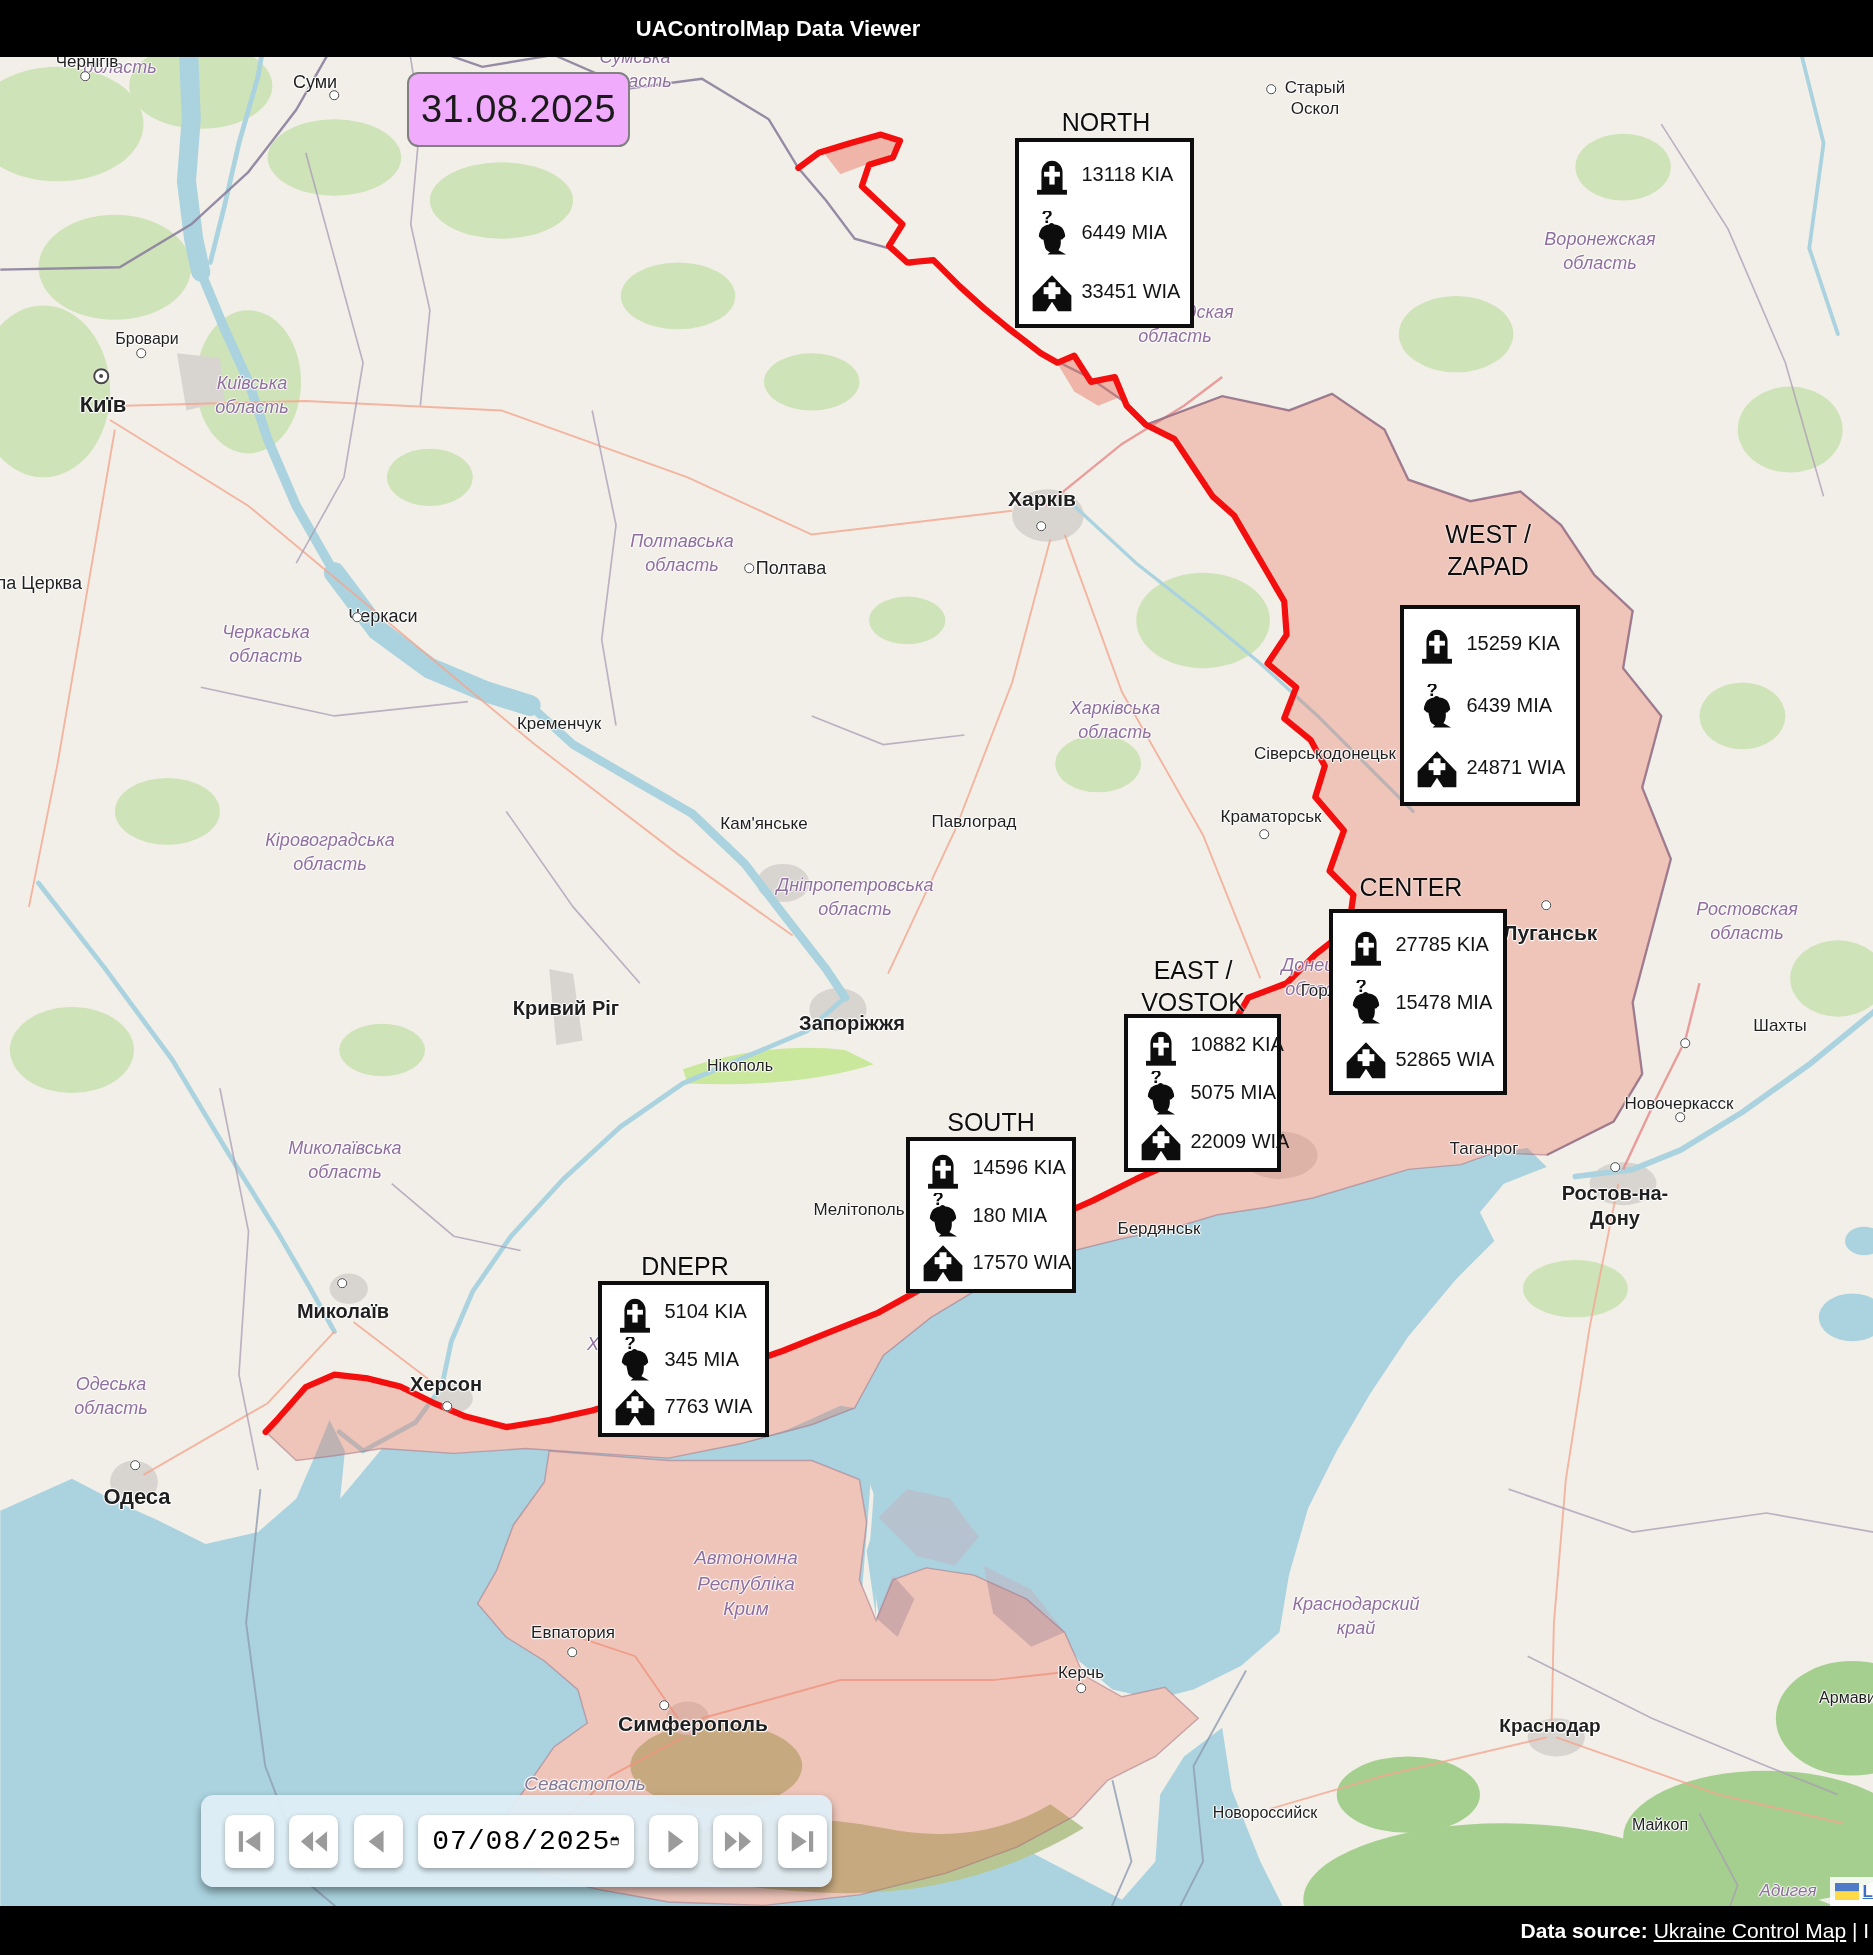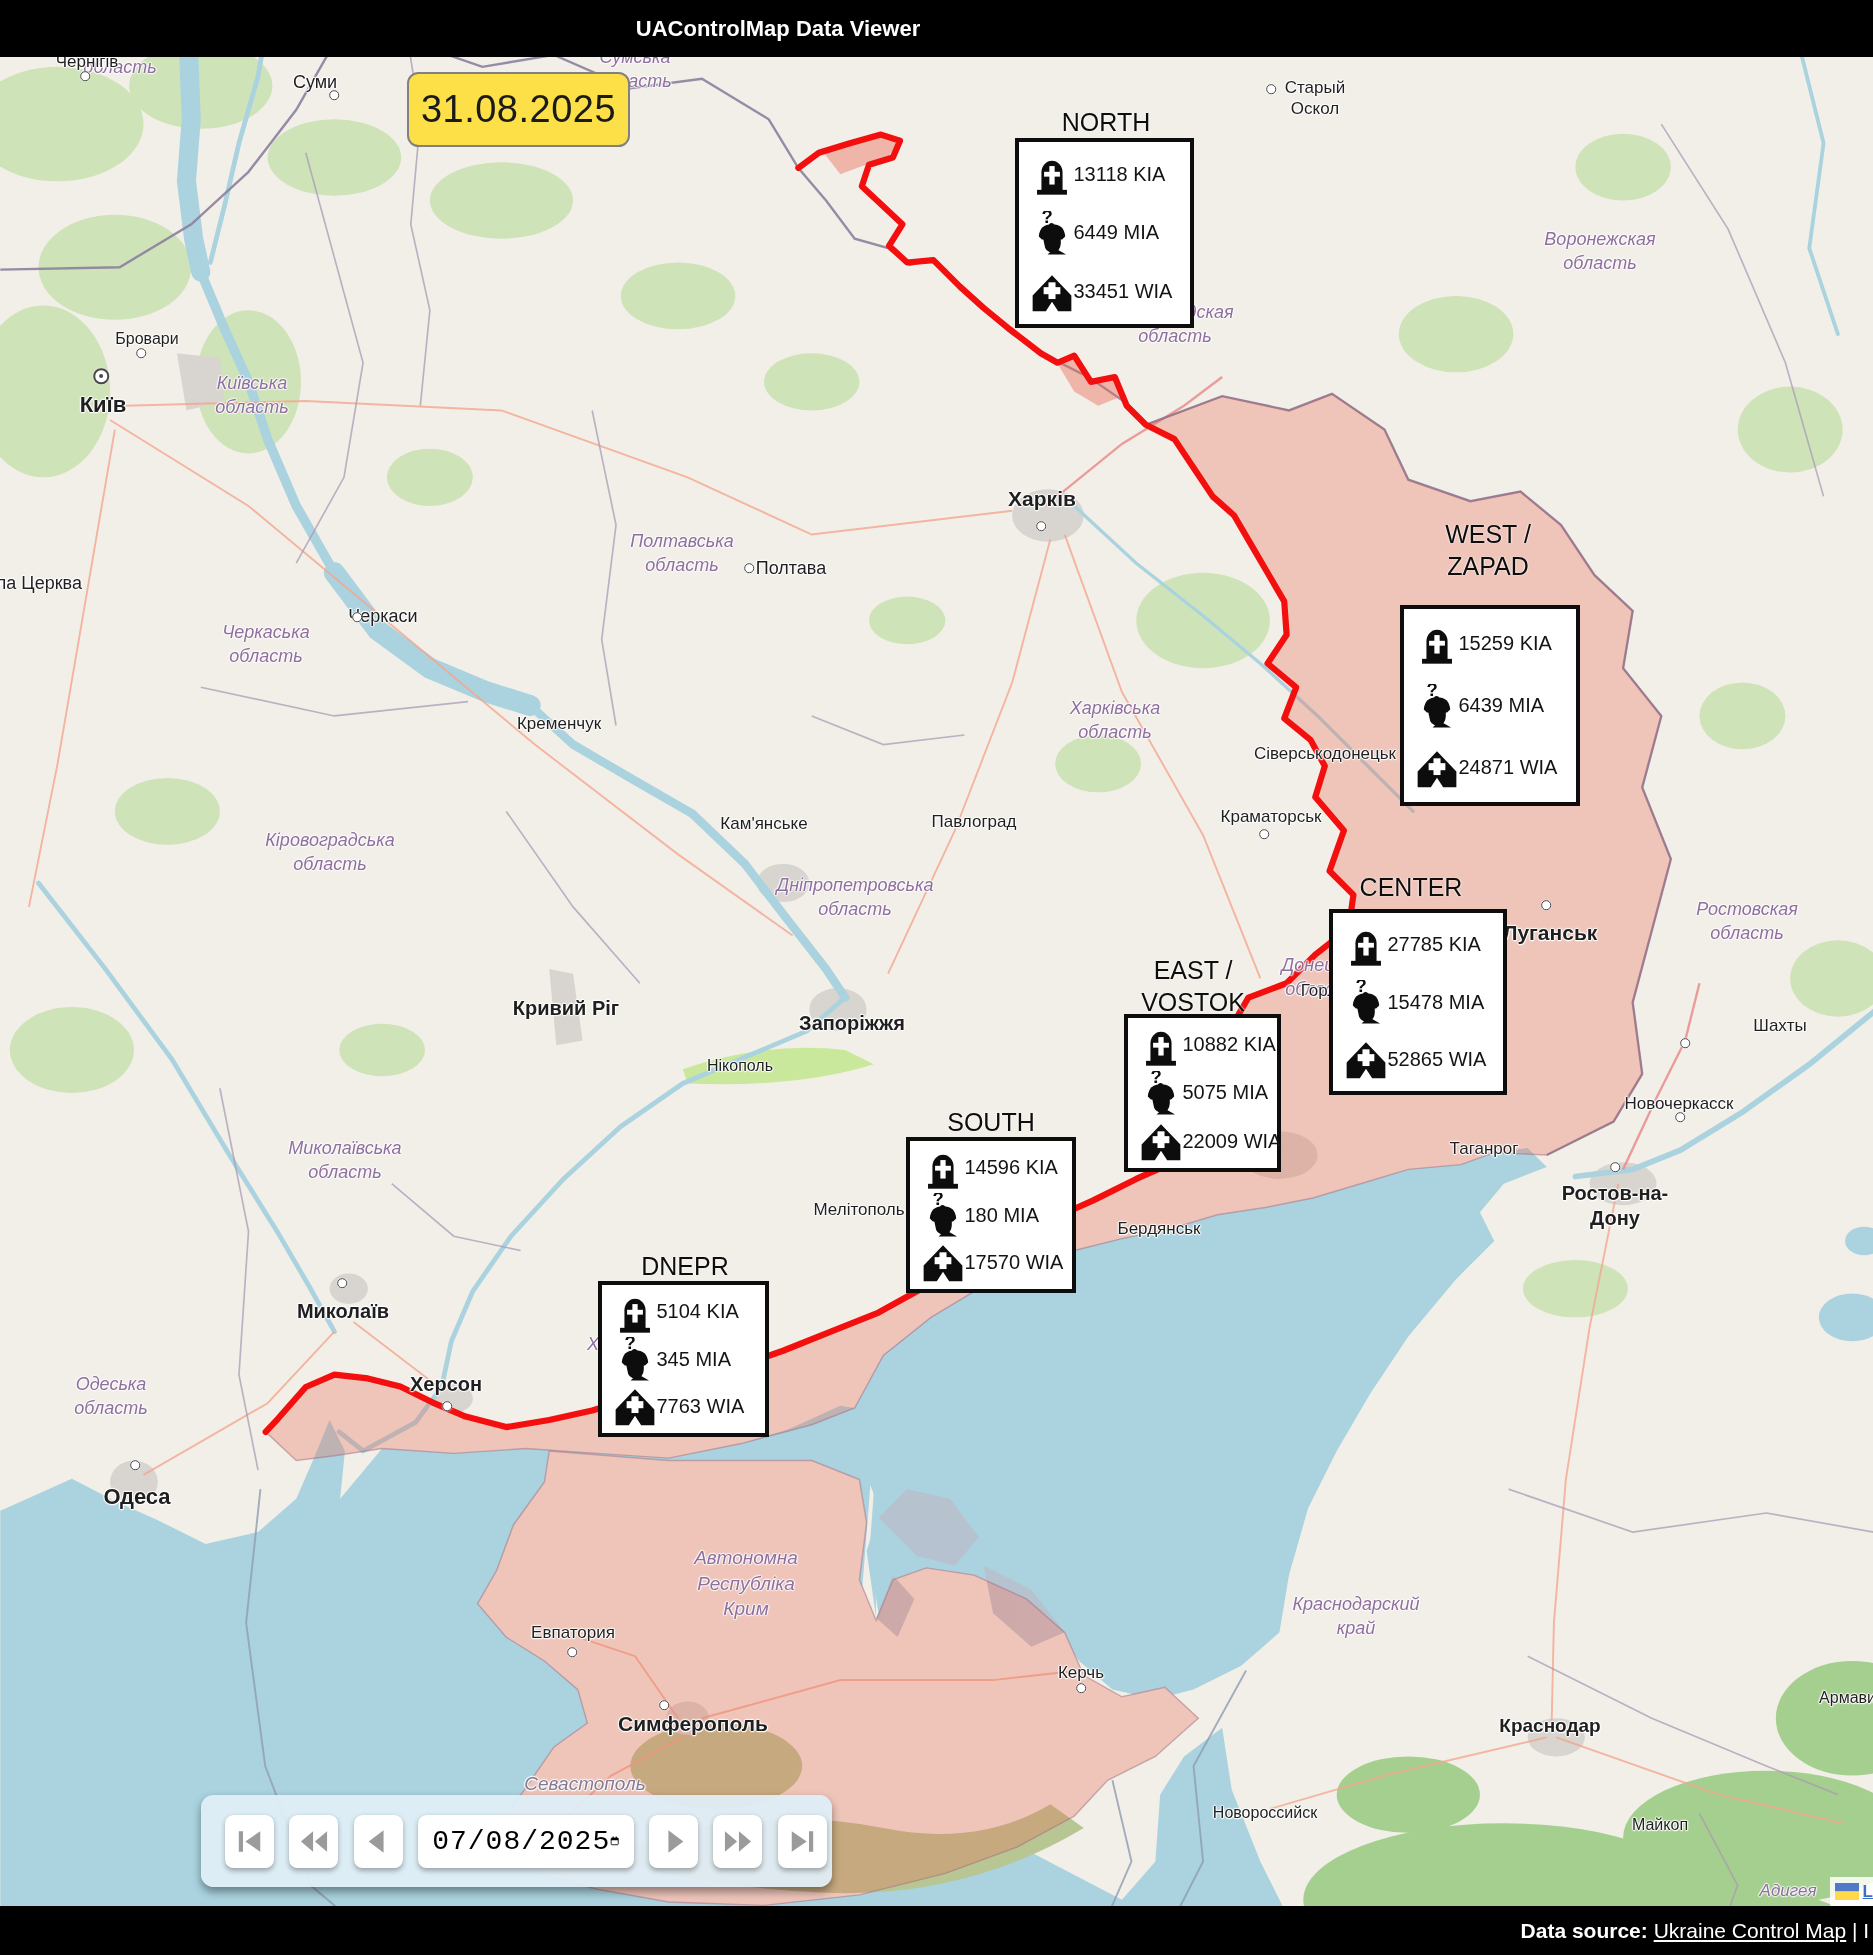--- a/index.html
+++ b/index.html
@@ -43,31 +43,31 @@
   .marker.capital::after{
     content:"";position:absolute;left:50%;top:50%;width:4.3px;height:4.3px;border-radius:50%;
     background:#484848;transform:translate(-50%,-50%);
   }
   
   .card{
     position:absolute;background:#fff;border:4.8px solid #0d0d0d;z-index:20;
     display:flex;flex-direction:column;justify-content:space-around;box-sizing:border-box;
     padding:2.9px 4.8px 2.9px 10.5px;
   }
-  .card .row{display:flex;align-items:center;gap:0;}
+  .card .row{display:flex;align-items:center;gap:8px;}
   .card .row svg{width:44px;height:44px;flex:0 0 auto;fill:#0d0d0d;}
   .card .row .val{font-size:20px;color:#141414;white-space:nowrap;}
   .card-title{
     position:absolute;transform:translateX(-50%);color:#0d0d0d;font-size:25px;line-height:32px;
     white-space:pre-line;text-align:center;z-index:20;
     text-shadow:1px 0 1.4px rgba(255,255,255,.6),-1px 0 1.4px rgba(255,255,255,.6);
   }
   
   .date-overlay{
-    position:absolute;left:407px;top:72px;width:219px;height:71px;background:#fde047;
+    position:absolute;left:407px;top:72px;width:219px;height:71px;background:#f0abfc;
     border:2.4px solid #818181;border-radius:11.5px;z-index:30;display:flex;align-items:center;justify-content:center;
     font-size:38px;color:#1a1a1a;letter-spacing:0.5px;
   }
   
   .navbox{
     position:absolute;left:201px;top:1795px;width:631px;height:92px;border-radius:12.4px;z-index:40;
     background:rgba(223,238,247,0.94);box-shadow:0 4.8px 8.6px rgba(0,0,0,0.4);
     display:flex;align-items:center;gap:15.3px;padding:0 24px;box-sizing:border-box;
   }
   .navbtn{

